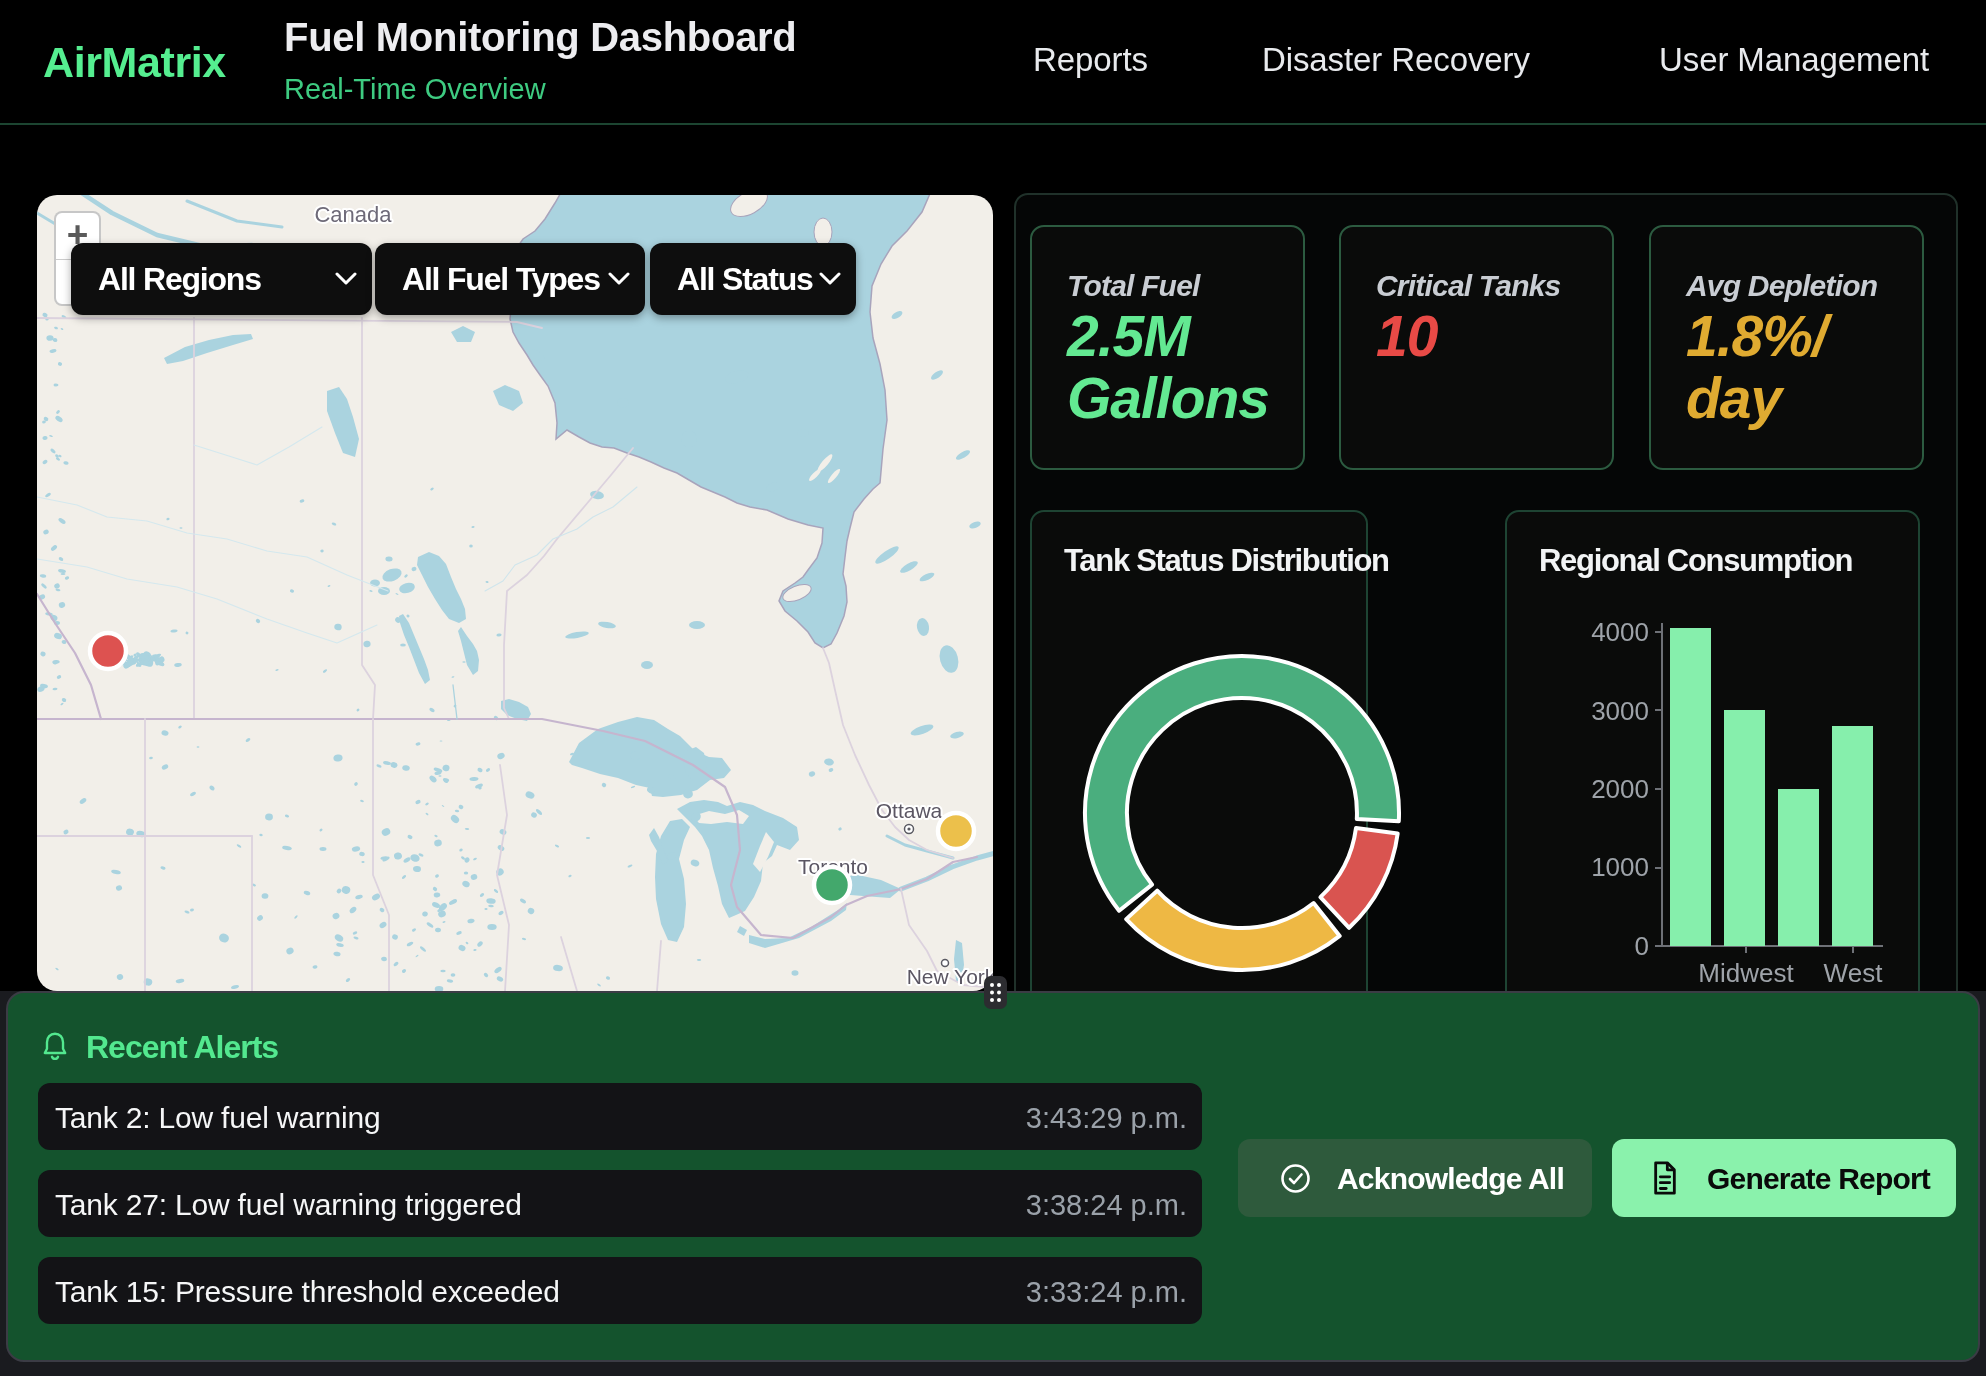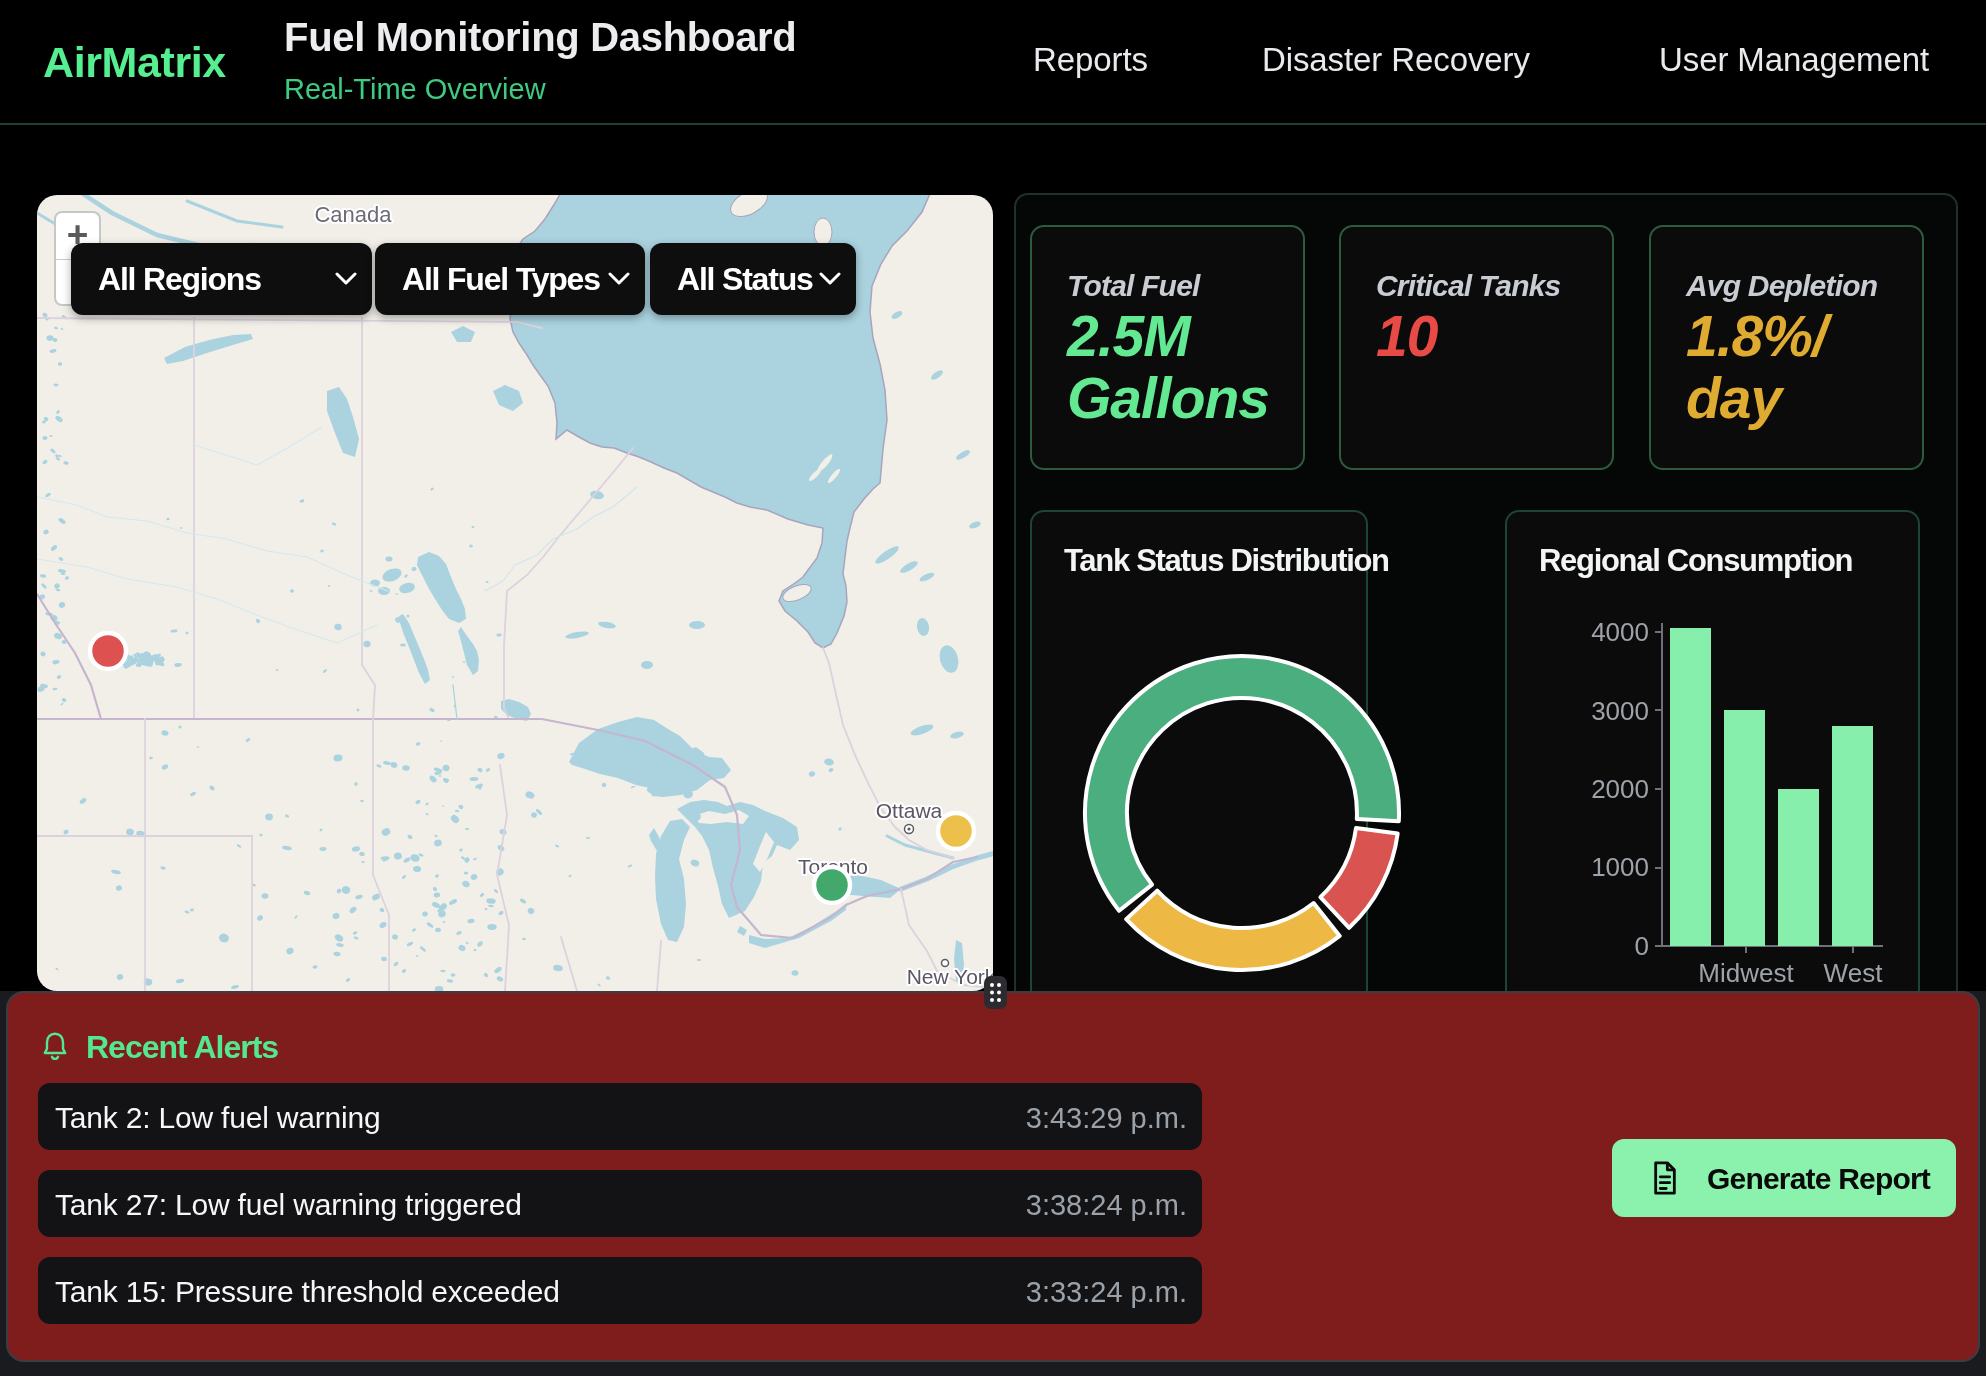--- a/index.html
+++ b/index.html
@@ -34,21 +34,21 @@
   color:#c9cdd3; letter-spacing:-0.8px; }
 .scard .val { position:absolute; left:35px; top:78px; font-size:57px; line-height:62px;
   font-weight:700; width:215px; letter-spacing:-1px; }
 .ccard { position:absolute; top:510px; height:640px; background:#0a0b0a;
   border:2px solid #1e4433; border-radius:14px; }
 .ccard .ct { position:absolute; left:32px; top:31px; font-size:31px; font-weight:700;
   color:#f2f4f5; letter-spacing:-1.3px; white-space:nowrap; }
 #bottom { position:absolute; left:0; top:991px; width:1986px; height:385px;
   background:#1a1b1f; z-index:10; }
 #bpanel { position:absolute; left:6px; top:0px; width:1974px; height:371px;
-  background:#7f1d1d; border:2px solid #3b3c45; border-radius:18px; }
+  background:#14532d; border:2px solid #3b3c45; border-radius:18px; }
 .ralert { position:absolute; left:78px; top:36px; font-size:32px; font-weight:700;
   color:#53e88f; letter-spacing:-1px; }
 .arow { position:absolute; left:30px; width:1164px; height:67px; background:#131316;
   border-radius:12px; color:#f5f6f7; font-size:30px; font-weight:500;text-decoration:underline; }
 .arow .t { position:absolute; left:17px; top:18px; letter-spacing:-0.2px; white-space:nowrap; }
 .arow .tm { position:absolute; right:15px; top:19px; font-size:29px; font-weight:400;
   color:#9aa1a9; white-space:nowrap; }
 .btn { position:absolute; top:146px; height:78px; border-radius:12px; font-size:30px;
   font-weight:700; letter-spacing:-0.8px; }
 .btn span { white-space:nowrap; }
@@ -677,20 +677,27 @@
         <span class="tm">3:43:29 p.m.</span>
       </div>
     <div class="arow" style="top:177px;">
         <span class="t">Tank 27: Low fuel warning triggered</span>
         <span class="tm">3:38:24 p.m.</span>
       </div>
     <div class="arow" style="top:264px;">
         <span class="t">Tank 15: Pressure threshold exceeded</span>
         <span class="tm">3:33:24 p.m.</span>
       </div>
+    <div class="btn" id="ackbtn">
+      <svg class="abs" style="left:42px; top:24px;" width="31" height="31" viewBox="0 0 31 31">
+        <circle cx="15.5" cy="15.5" r="13" fill="none" stroke="#fff" stroke-width="2.6"></circle>
+        <polyline points="10,16 14,20 21.5,11.5" fill="none" stroke="#fff" stroke-width="2.6" stroke-linecap="round" stroke-linejoin="round"></polyline>
+      </svg>
+      <span class="abs" style="left:99px; top:23px;">Acknowledge All</span>
+    </div>
     <div class="btn" id="genbtn">
       <svg class="abs" style="left:39px; top:21px;" width="28" height="36" viewBox="0 0 24 30">
         <path d="M4 2 L14 2 L20 8 L20 28 L4 28 Z" fill="none" stroke="#0a0a0a" stroke-width="2.4" stroke-linejoin="round"></path>
         <path d="M14 2 L14 8 L20 8" fill="none" stroke="#0a0a0a" stroke-width="2.4" stroke-linejoin="round"></path>
         <line x1="8" y1="14" x2="16" y2="14" stroke="#0a0a0a" stroke-width="2.4" stroke-linecap="round"></line>
         <line x1="8" y1="19" x2="16" y2="19" stroke="#0a0a0a" stroke-width="2.4" stroke-linecap="round"></line>
         <line x1="8" y1="24" x2="13" y2="24" stroke="#0a0a0a" stroke-width="2.4" stroke-linecap="round"></line>
       </svg>
       <span class="abs" style="left:95px; top:23px;">Generate Report</span>
     </div>

